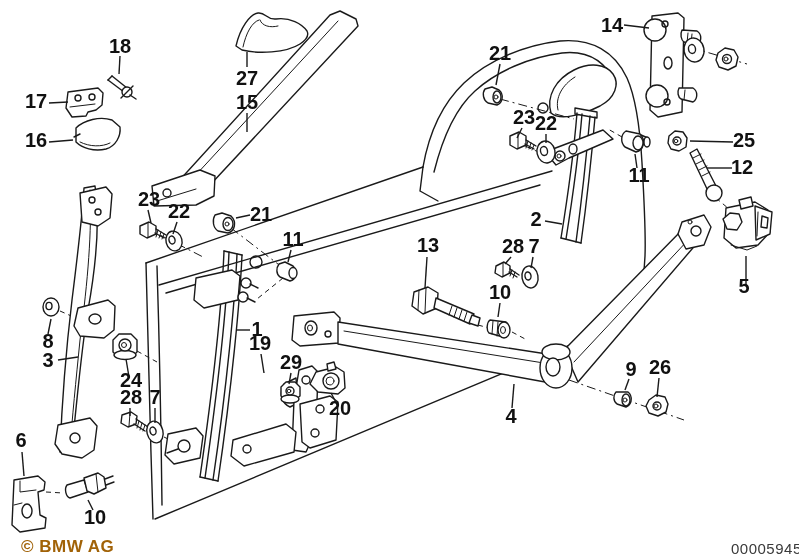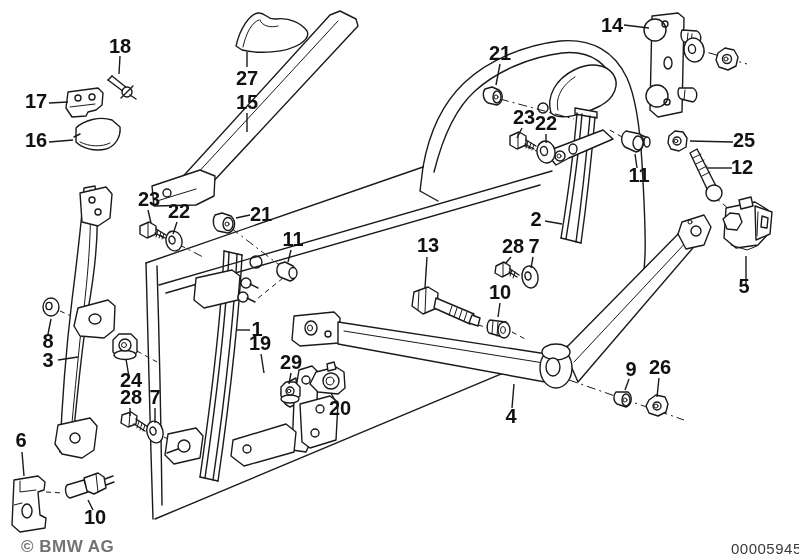--- a/index.html
+++ b/index.html
@@ -7,21 +7,21 @@
     position:relative;width:799px;height:559px;background:#ffffff;
     font-family:"Liberation Sans","DejaVu Sans",sans-serif;overflow:hidden;
     margin:0 auto;
   }
   svg{position:absolute;left:0;top:0;}
   .ln{fill:none;stroke:#1a1a1a;stroke-width:1.4;stroke-linecap:round;stroke-linejoin:round;}
   .fw{fill:#ffffff;stroke:#1a1a1a;stroke-width:1.4;stroke-linecap:round;stroke-linejoin:round;}
   .thin{fill:none;stroke:#1a1a1a;stroke-width:1;stroke-linecap:round;}
   .part-label{font-family:"Liberation Sans","DejaVu Sans",sans-serif;font-weight:700;font-size:20px;fill:#111;}
   .footer-copy{
-    position:absolute;left:21px;top:537px;font-size:17px;font-weight:700;color:#737373;letter-spacing:0.5px;
+    position:absolute;left:21px;top:537px;font-size:17px;font-weight:700;color:#a16207;letter-spacing:0.5px;
   }
   .footer-code{
     position:absolute;left:731px;top:540px;font-size:15px;font-weight:400;color:#3a3a3a;letter-spacing:0.5px;
   }
 </style>
 </head>
 <body>
 
 <div class="stage">
 

